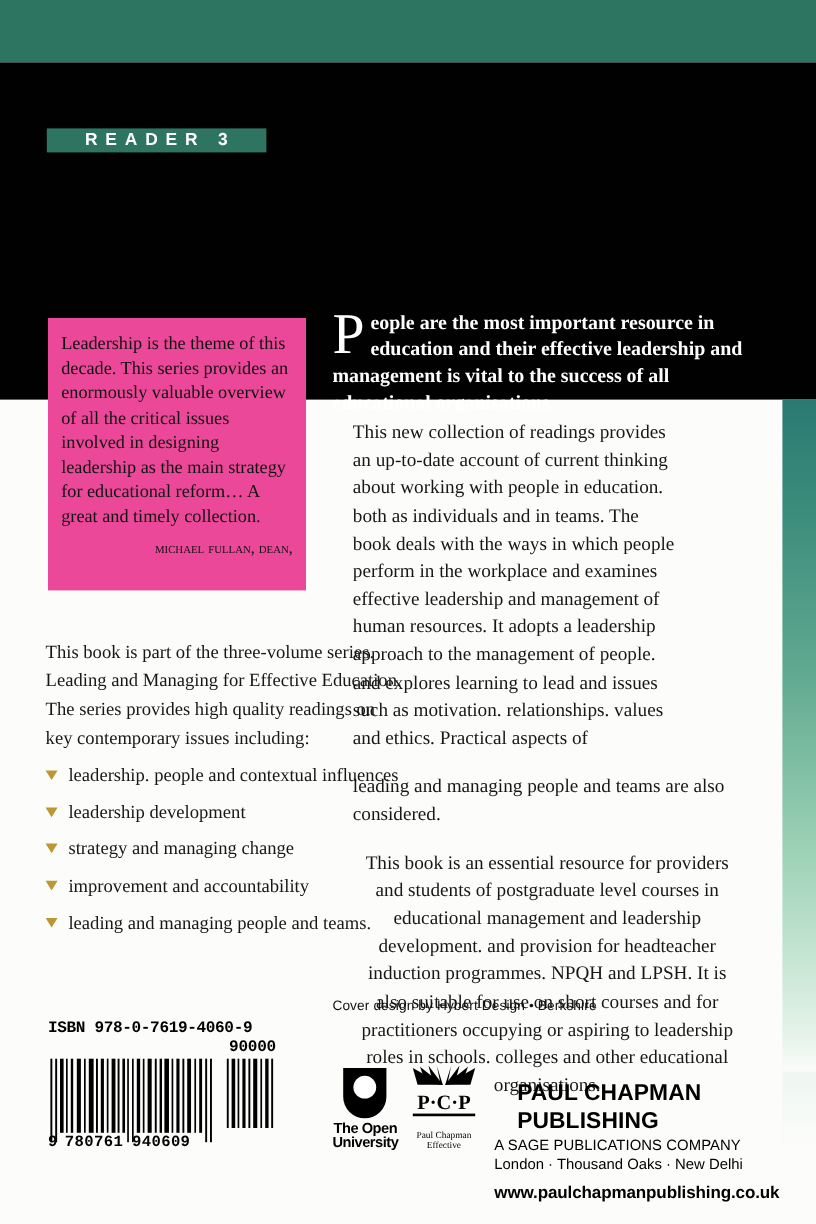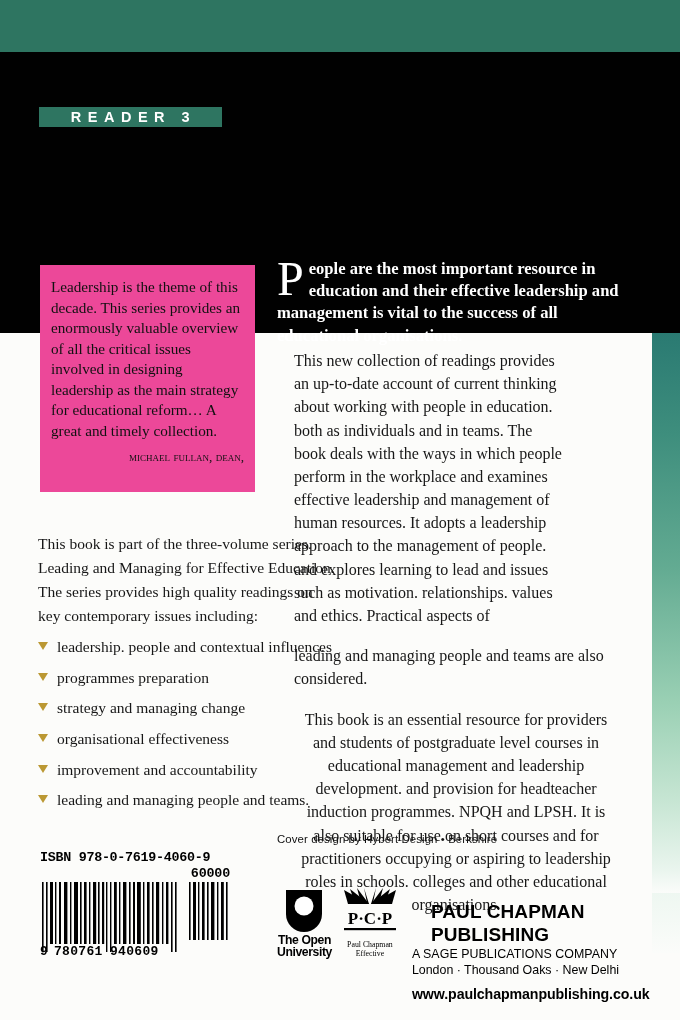--- a/index.html
+++ b/index.html
@@ -208,33 +208,32 @@
     <p class="lead"><span class="dropcap">P</span><span>eople are the most important resource in education and their effective leadership and management is vital to the success of all educational organisations.</span></p>
     <p class="desc-p tight narrow">This new collection of readings provides an up-to-date account of current thinking about working with people in education. both as individuals and in teams. The book deals with the ways in which people perform in the workplace and examines effective leadership and management of human resources. It adopts a leadership approach to the management of people. and explores learning to lead and issues such as motivation. relationships. values and ethics. Practical aspects of</p>
     <p class="desc-p">leading and managing people and teams are also considered.</p>
     <p class="desc-p gap">This book is an essential resource for providers and students of postgraduate level courses in educational management and leadership development. and provision for headteacher induction programmes. NPQH and LPSH. It is also suitable for use on short courses and for practitioners occupying or aspiring to leadership roles in schools. colleges and other educational organisations.</p>
   </div>
 
   <div class="left-col">
     <p class="series-p">This book is part of the three-volume series. Leading and Managing for Effective Education. The series provides high quality readings on key contemporary issues including:</p>
     <ul class="bullets">
       <li><span class="tri"></span><span>leadership. people and contextual influences</span></li>
-      <li><span class="tri"></span><span>programmes preparation</span></li>
+      <li><span class="tri"></span><span>leadership development</span></li>
       <li><span class="tri"></span><span>strategy and managing change</span></li>
-      <li><span class="tri"></span><span>organisational effectiveness</span></li>
       <li><span class="tri"></span><span>improvement and accountability</span></li>
       <li><span class="tri"></span><span>leading and managing people and teams.</span></li>
     </ul>
   </div>
 
   <div class="cover-credit">Cover design by Hybert Design • Berkshire</div>
 
   <div class="barcode-wrap">
     <div class="isbn-line">ISBN 978-0-7619-4060-9</div>
-    <div class="addon-line">60000</div>
+    <div class="addon-line">90000</div>
     <div class="bars-row">
       <svg class="bars-main" viewBox="0 0 138 70" preserveAspectRatio="none">
         <g fill="#000">
           <rect x="2" y="0" width="1.6" height="70"></rect>
             <rect x="6" y="0" width="1.6" height="70"></rect>
           <rect x="10" y="0" width="3" height="62"></rect>
             <rect x="15" y="0" width="1.4" height="62"></rect>
           <rect x="19" y="0" width="2" height="62"></rect>
             <rect x="24" y="0" width="3.4" height="62"></rect>
           <rect x="30" y="0" width="1.4" height="62"></rect>

